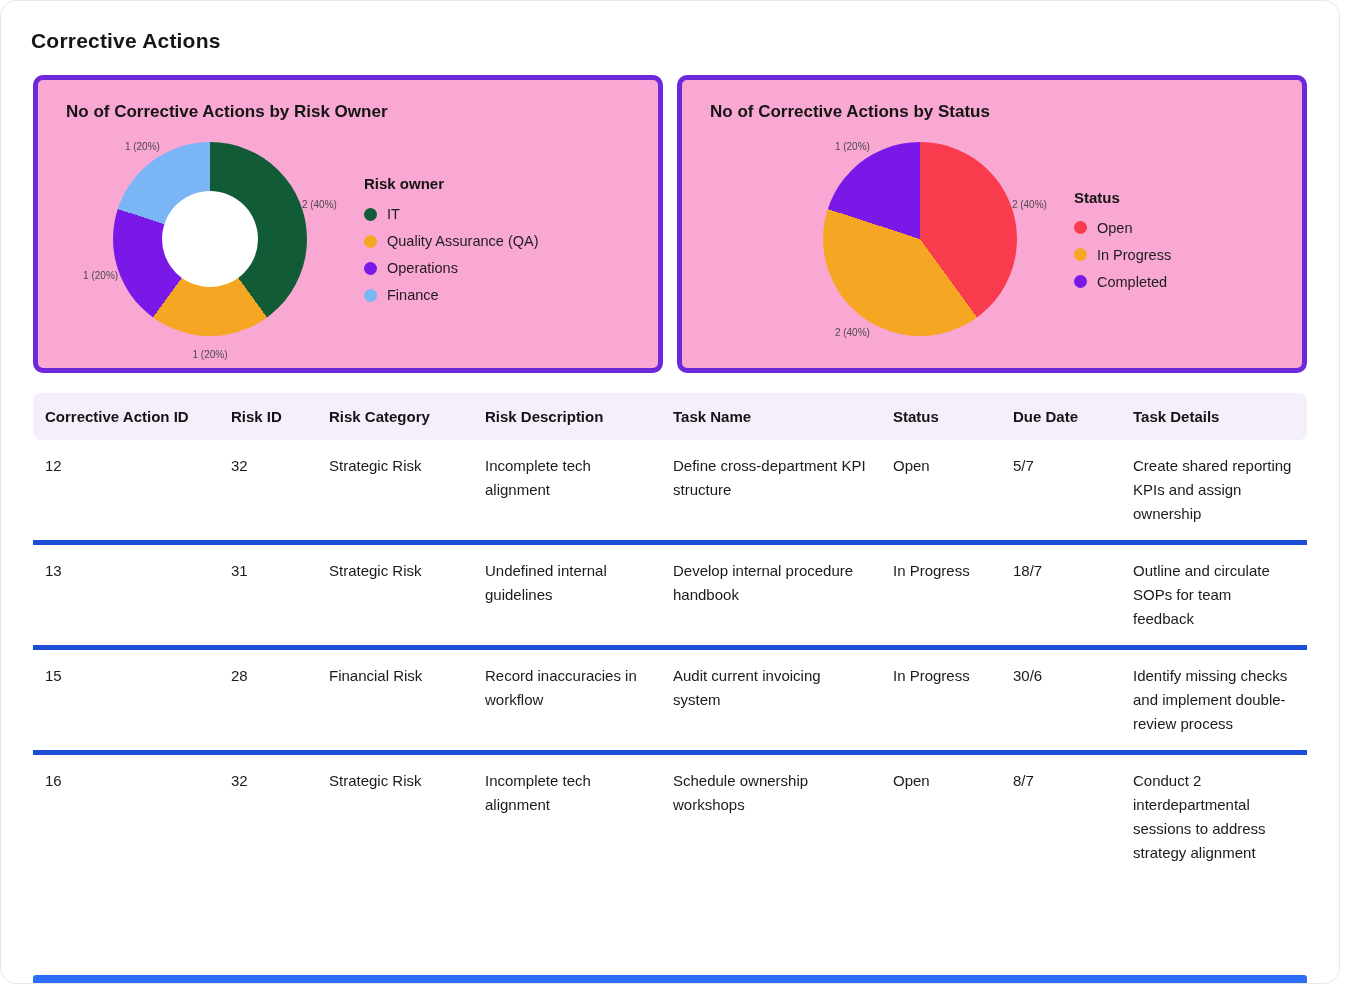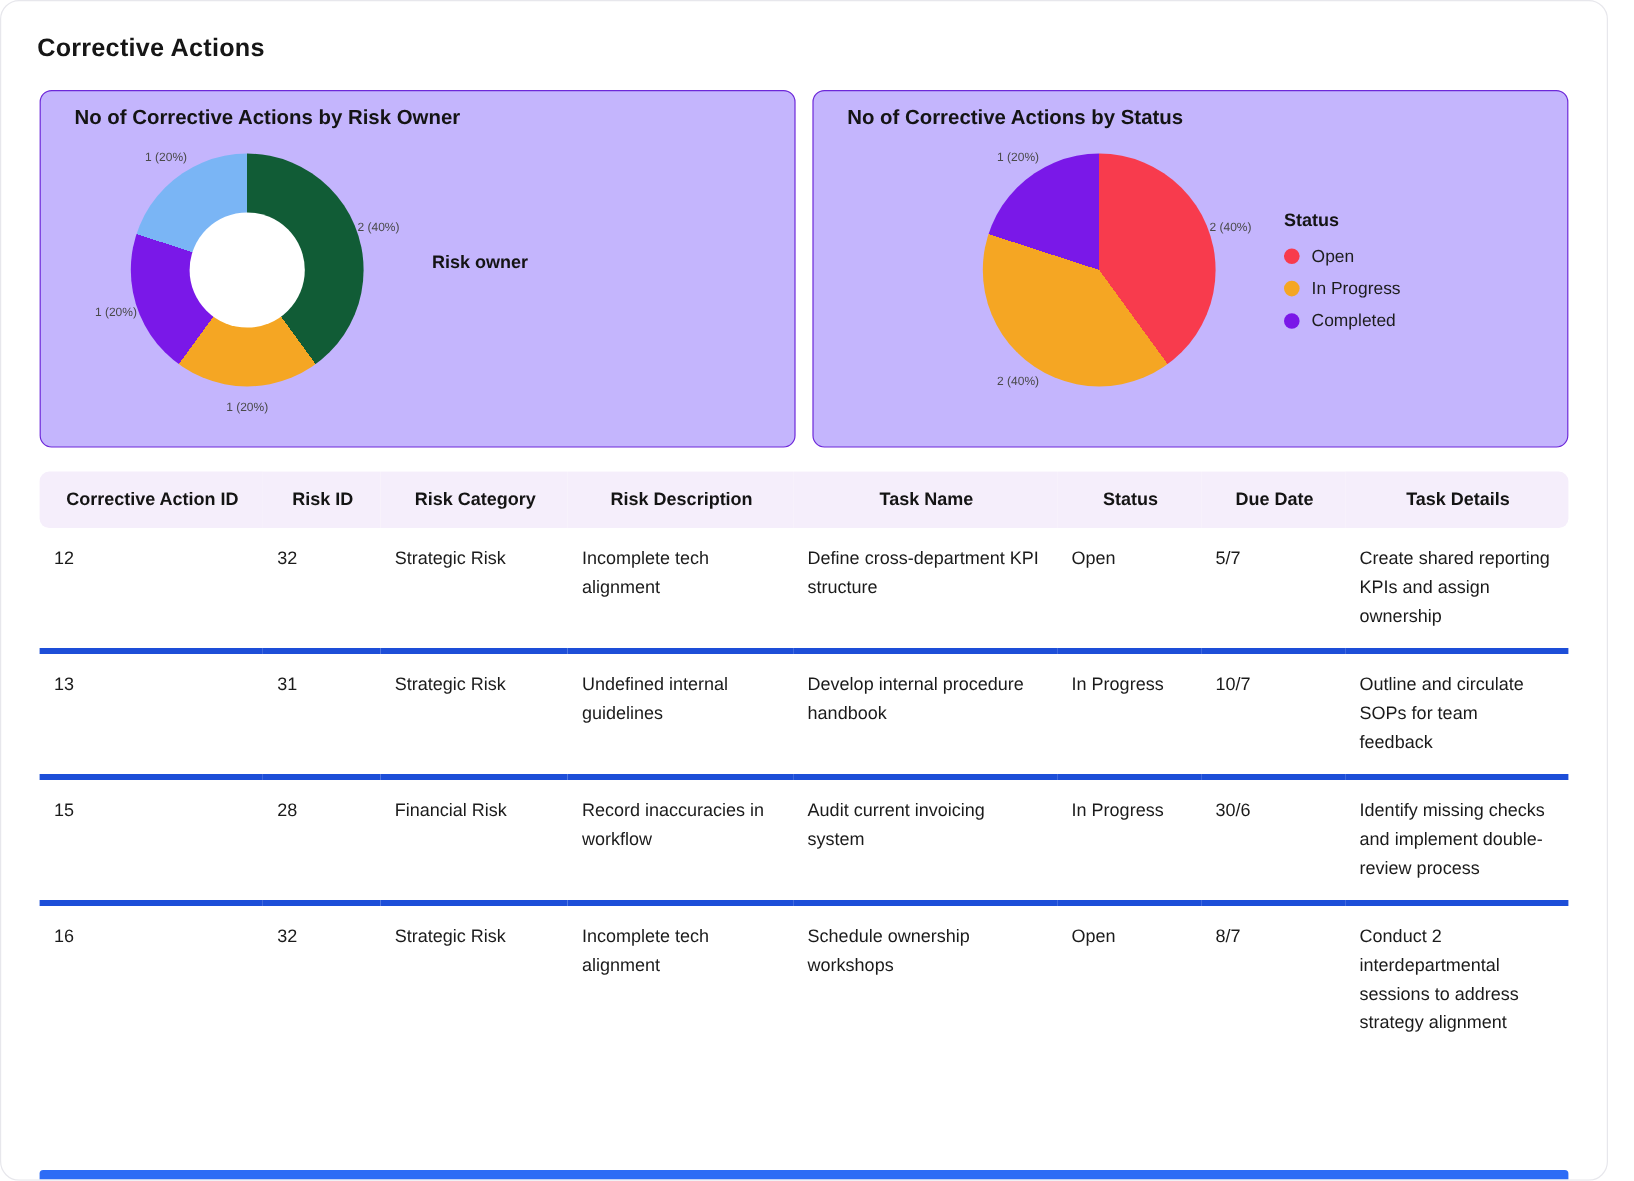--- a/index.html
+++ b/index.html
@@ -25,25 +25,25 @@
     padding: 28px 0 0 30px;
     letter-spacing: 0.2px;
   }
   .cards {
     display: flex;
     gap: 14px;
     padding: 22px 32px 0 32px;
   }
   .card {
     flex: 1;
-    border: 1px solid #6d28d9;
+    border: 5px solid #6d28d9;
     border-radius: 10px;
     height: 298px;
-    padding: 12px 28px 14px 28px;
-    background: #c4b5fd;
+    padding: 22px 28px 14px 28px;
+    background: #f9a8d4;
   }
   .card-title {
     font-size: 17px;
     font-weight: 700;
     color: #141414;
   }
   .card-body {
     display: flex;
     align-items: center;
     height: 234px;
@@ -103,21 +103,21 @@
     border-radius: 50%;
     flex: none;
   }
   .table-wrap { padding: 20px 32px 0 32px; }
   table {
     width: 100%;
     border-collapse: collapse;
     table-layout: fixed;
   }
   th {
-    text-align: center;
+    text-align: left;
     font-size: 15px;
     font-weight: 700;
     color: #141414;
     background: #f5eefb;
     padding: 15px 10px 15px 12px;
     vertical-align: middle;
   }
   th:first-child { border-radius: 8px 0 0 8px; }
   th:last-child { border-radius: 0 8px 8px 0; }
   td {
@@ -152,20 +152,38 @@
       <div class="card-body">
         <div class="chart-wrap pos-0">
           <div class="pie donut" style="background: conic-gradient(rgb(17, 92, 54) 0deg, rgb(17, 92, 54) 144deg, rgb(245, 166, 35) 144deg, rgb(245, 166, 35) 216deg, rgb(122, 24, 232) 216deg, rgb(122, 24, 232) 288deg, rgb(122, 181, 245) 288deg, rgb(122, 181, 245) 360deg);"></div>
         <div class="slice-label" style="left: calc(50% + 109.4px); top: calc(50% - 35.5px);">2 (40%)</div>
             <div class="slice-label" style="left: calc(50% + 0px); top: calc(50% + 115px);">1 (20%)</div>
             <div class="slice-label" style="left: calc(50% - 109.4px); top: calc(50% + 35.5px);">1 (20%)</div>
             <div class="slice-label" style="left: calc(50% - 67.6px); top: calc(50% - 93px);">1 (20%)</div>
           </div>
         <div class="legend">
           <div class="legend-title">Risk owner</div>
+          <div class="legend-items">
+              <div class="legend-item">
+                <span class="legend-dot" style="background: rgb(17, 92, 54);"></span>
+                <span>IT</span>
+              </div>
+              <div class="legend-item">
+                <span class="legend-dot" style="background: rgb(245, 166, 35);"></span>
+                <span>Quality Assurance (QA)</span>
+              </div>
+              <div class="legend-item">
+                <span class="legend-dot" style="background: rgb(122, 24, 232);"></span>
+                <span>Operations</span>
+              </div>
+              <div class="legend-item">
+                <span class="legend-dot" style="background: rgb(122, 181, 245);"></span>
+                <span>Finance</span>
+              </div>
+            </div>
         </div>
       </div>
     </section>
 
     <section class="card">
       <h2 class="card-title">No of Corrective Actions by Status</h2>
       <div class="card-body">
         <div class="chart-wrap pos-1">
           <div class="pie" style="background: conic-gradient(rgb(248, 59, 77) 0deg, rgb(248, 59, 77) 144deg, rgb(245, 166, 35) 144deg, rgb(245, 166, 35) 288deg, rgb(122, 24, 232) 288deg, rgb(122, 24, 232) 360deg);"></div>
         <div class="slice-label" style="left: calc(50% + 109.4px); top: calc(50% - 35.5px);">2 (40%)</div>
@@ -229,21 +247,21 @@
             <td>5/7</td>
             <td>Create shared reporting KPIs and assign ownership</td>
           </tr>
           <tr>
             <td>13</td>
             <td>31</td>
             <td>Strategic Risk</td>
             <td>Undefined internal guidelines</td>
             <td>Develop internal procedure handbook</td>
             <td>In Progress</td>
-            <td>10/7</td>
+            <td>18/7</td>
             <td>Outline and circulate SOPs for team feedback</td>
           </tr>
           <tr>
             <td>15</td>
             <td>28</td>
             <td>Financial Risk</td>
             <td>Record inaccuracies in workflow</td>
             <td>Audit current invoicing system</td>
             <td>In Progress</td>
             <td>30/6</td>

